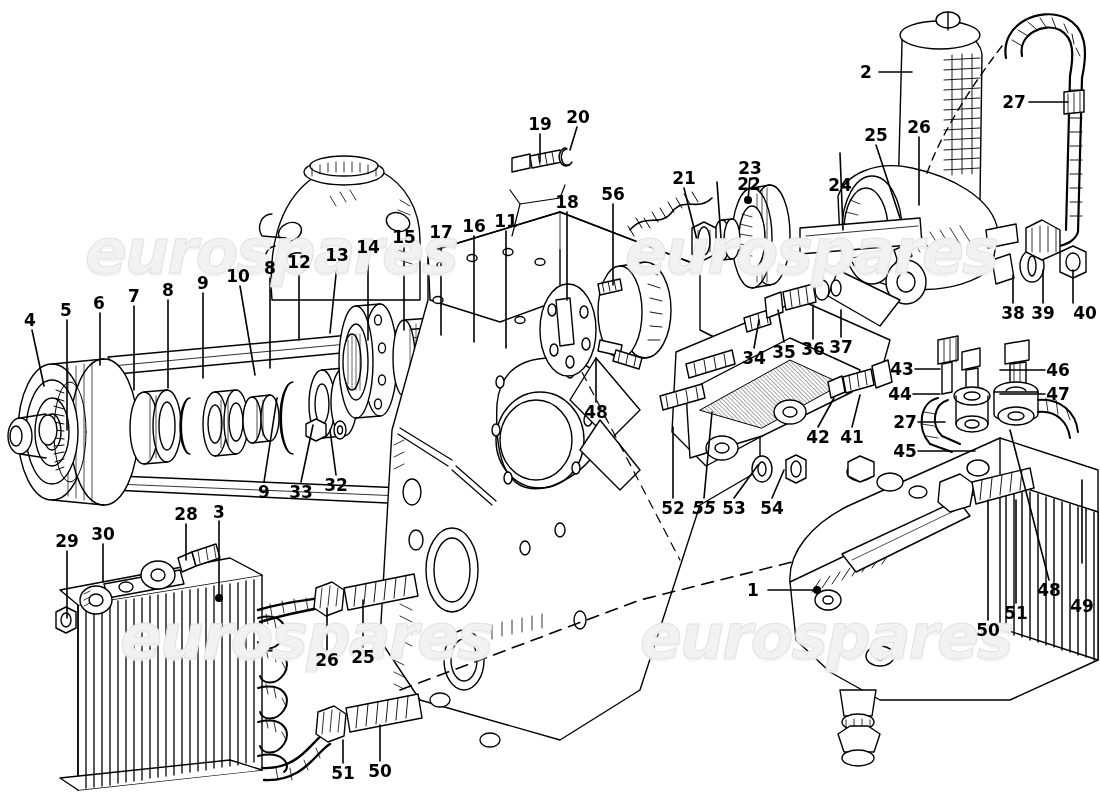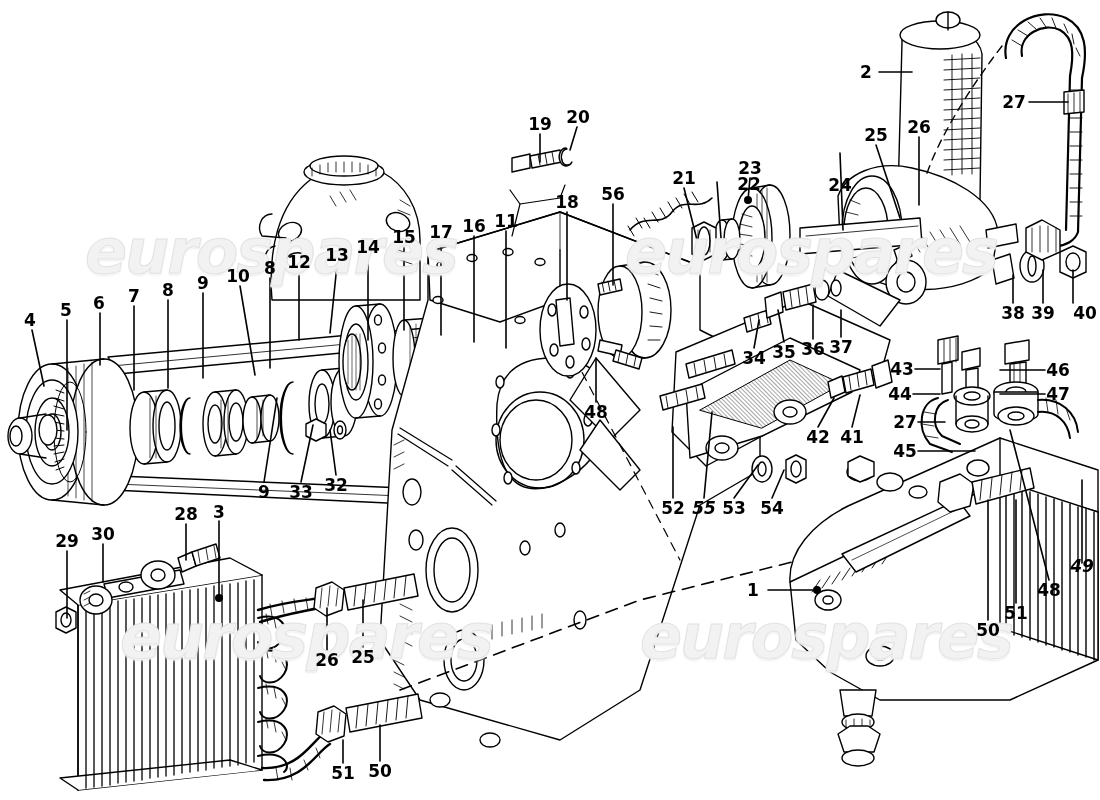--- a/index.html
+++ b/index.html
@@ -725,16 +725,16 @@
       <div class="callout" style="left: 67px; top: 541px;">29</div>
       <div class="callout" style="left: 103px; top: 534px;">30</div>
       <div class="callout" style="left: 186px; top: 514px;">28</div>
       <div class="callout" style="left: 327px; top: 660px;">26</div>
       <div class="callout" style="left: 363px; top: 657px;">25</div>
       <div class="callout" style="left: 343px; top: 773px;">51</div>
       <div class="callout" style="left: 380px; top: 771px;">50</div>
       <div class="callout" style="left: 988px; top: 630px;">50</div>
       <div class="callout" style="left: 1016px; top: 613px;">51</div>
       <div class="callout" style="left: 1049px; top: 590px;">48</div>
-      <div class="callout" style="left: 1082px; top: 566px; font-style: italic;">49</div>
+      <div class="callout" style="left: 1082px; top: 606px;">49</div>
     </div>
 
 </div>
 
 </body></html>

